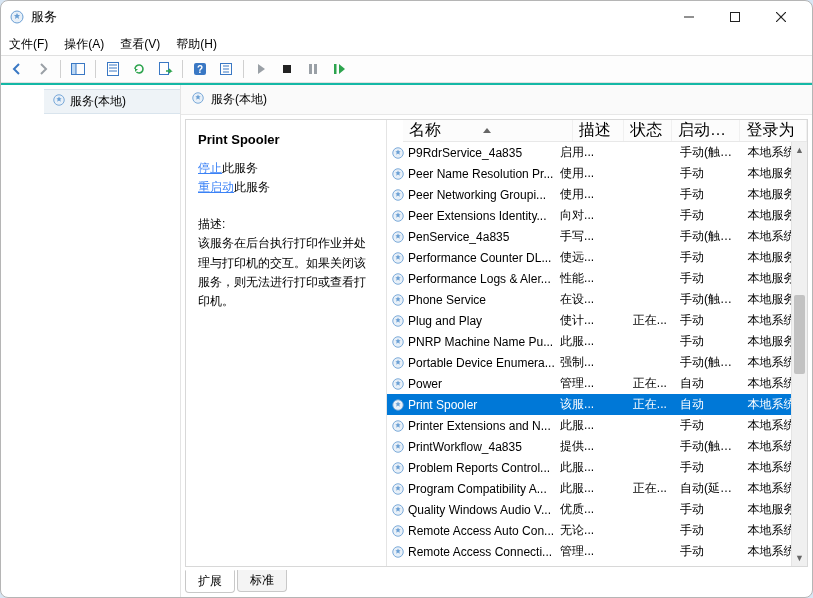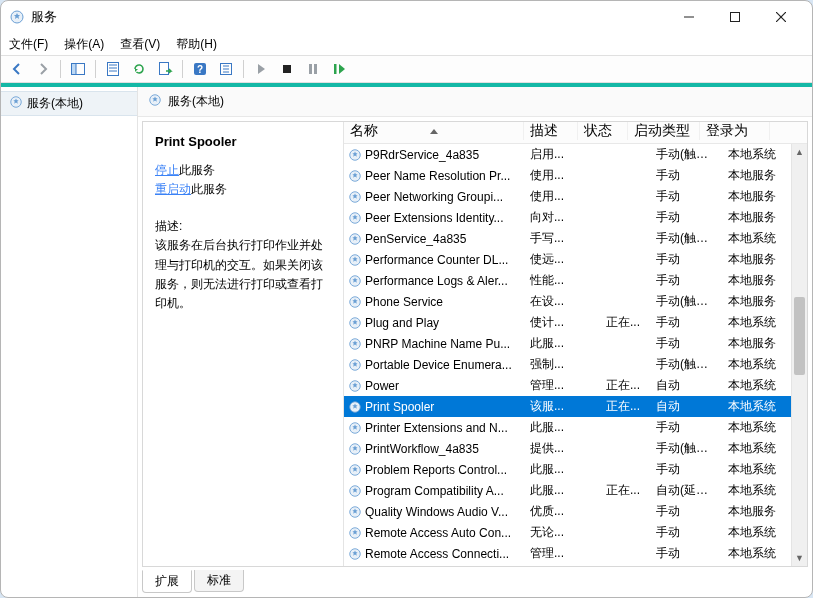--- a/index.html
+++ b/index.html
@@ -60,21 +60,22 @@
     border-radius: 2px;
   }
   .tsep {
     width: 1px; height: 18px; background: #d0d0d0; margin: 0 3px;
   }
   .tbtn svg { width:16px; height:16px; }
   
   .body {
     display: flex;
     height: calc(100% - 32px - 22px - 28px);
-    border-top: 4px solid #14b8a6;
+    border-top: 2px solid #14b8a6;
+    padding-left: 43px;
   }
   .leftpane {
     width: 137px;
     border-right: 1px solid #e4e4e4;
     padding: 4px 0;
   }
   .leftnode {
     display: flex; align-items: center; gap: 4px;
     padding: 3px 8px;
     background: #eef3f7;
@@ -113,25 +114,26 @@
   .listpane {
     flex: 1;
     display: flex;
     flex-direction: column;
     border-left: 1px solid #e4e4e4;
     min-width: 0;
   }
   .colheaders {
     height: 22px;
     display: flex;
-    align-items: flex-start;
-    font-size: 14px;
+    align-items: flex-end;
+    font-size: 16px;
     border-bottom: 1px solid #e8e8e8;
     background: #fcfcfc;
     flex-shrink: 0;
+    margin-left: 16px;
   }
   .colheaders .col {
     padding: 0 6px;
     border-right: 1px solid #f0f0f0;
     white-space: nowrap;
     overflow: hidden;
     text-overflow: ellipsis;
   }
   .sort-indicator {
     position:absolute;

